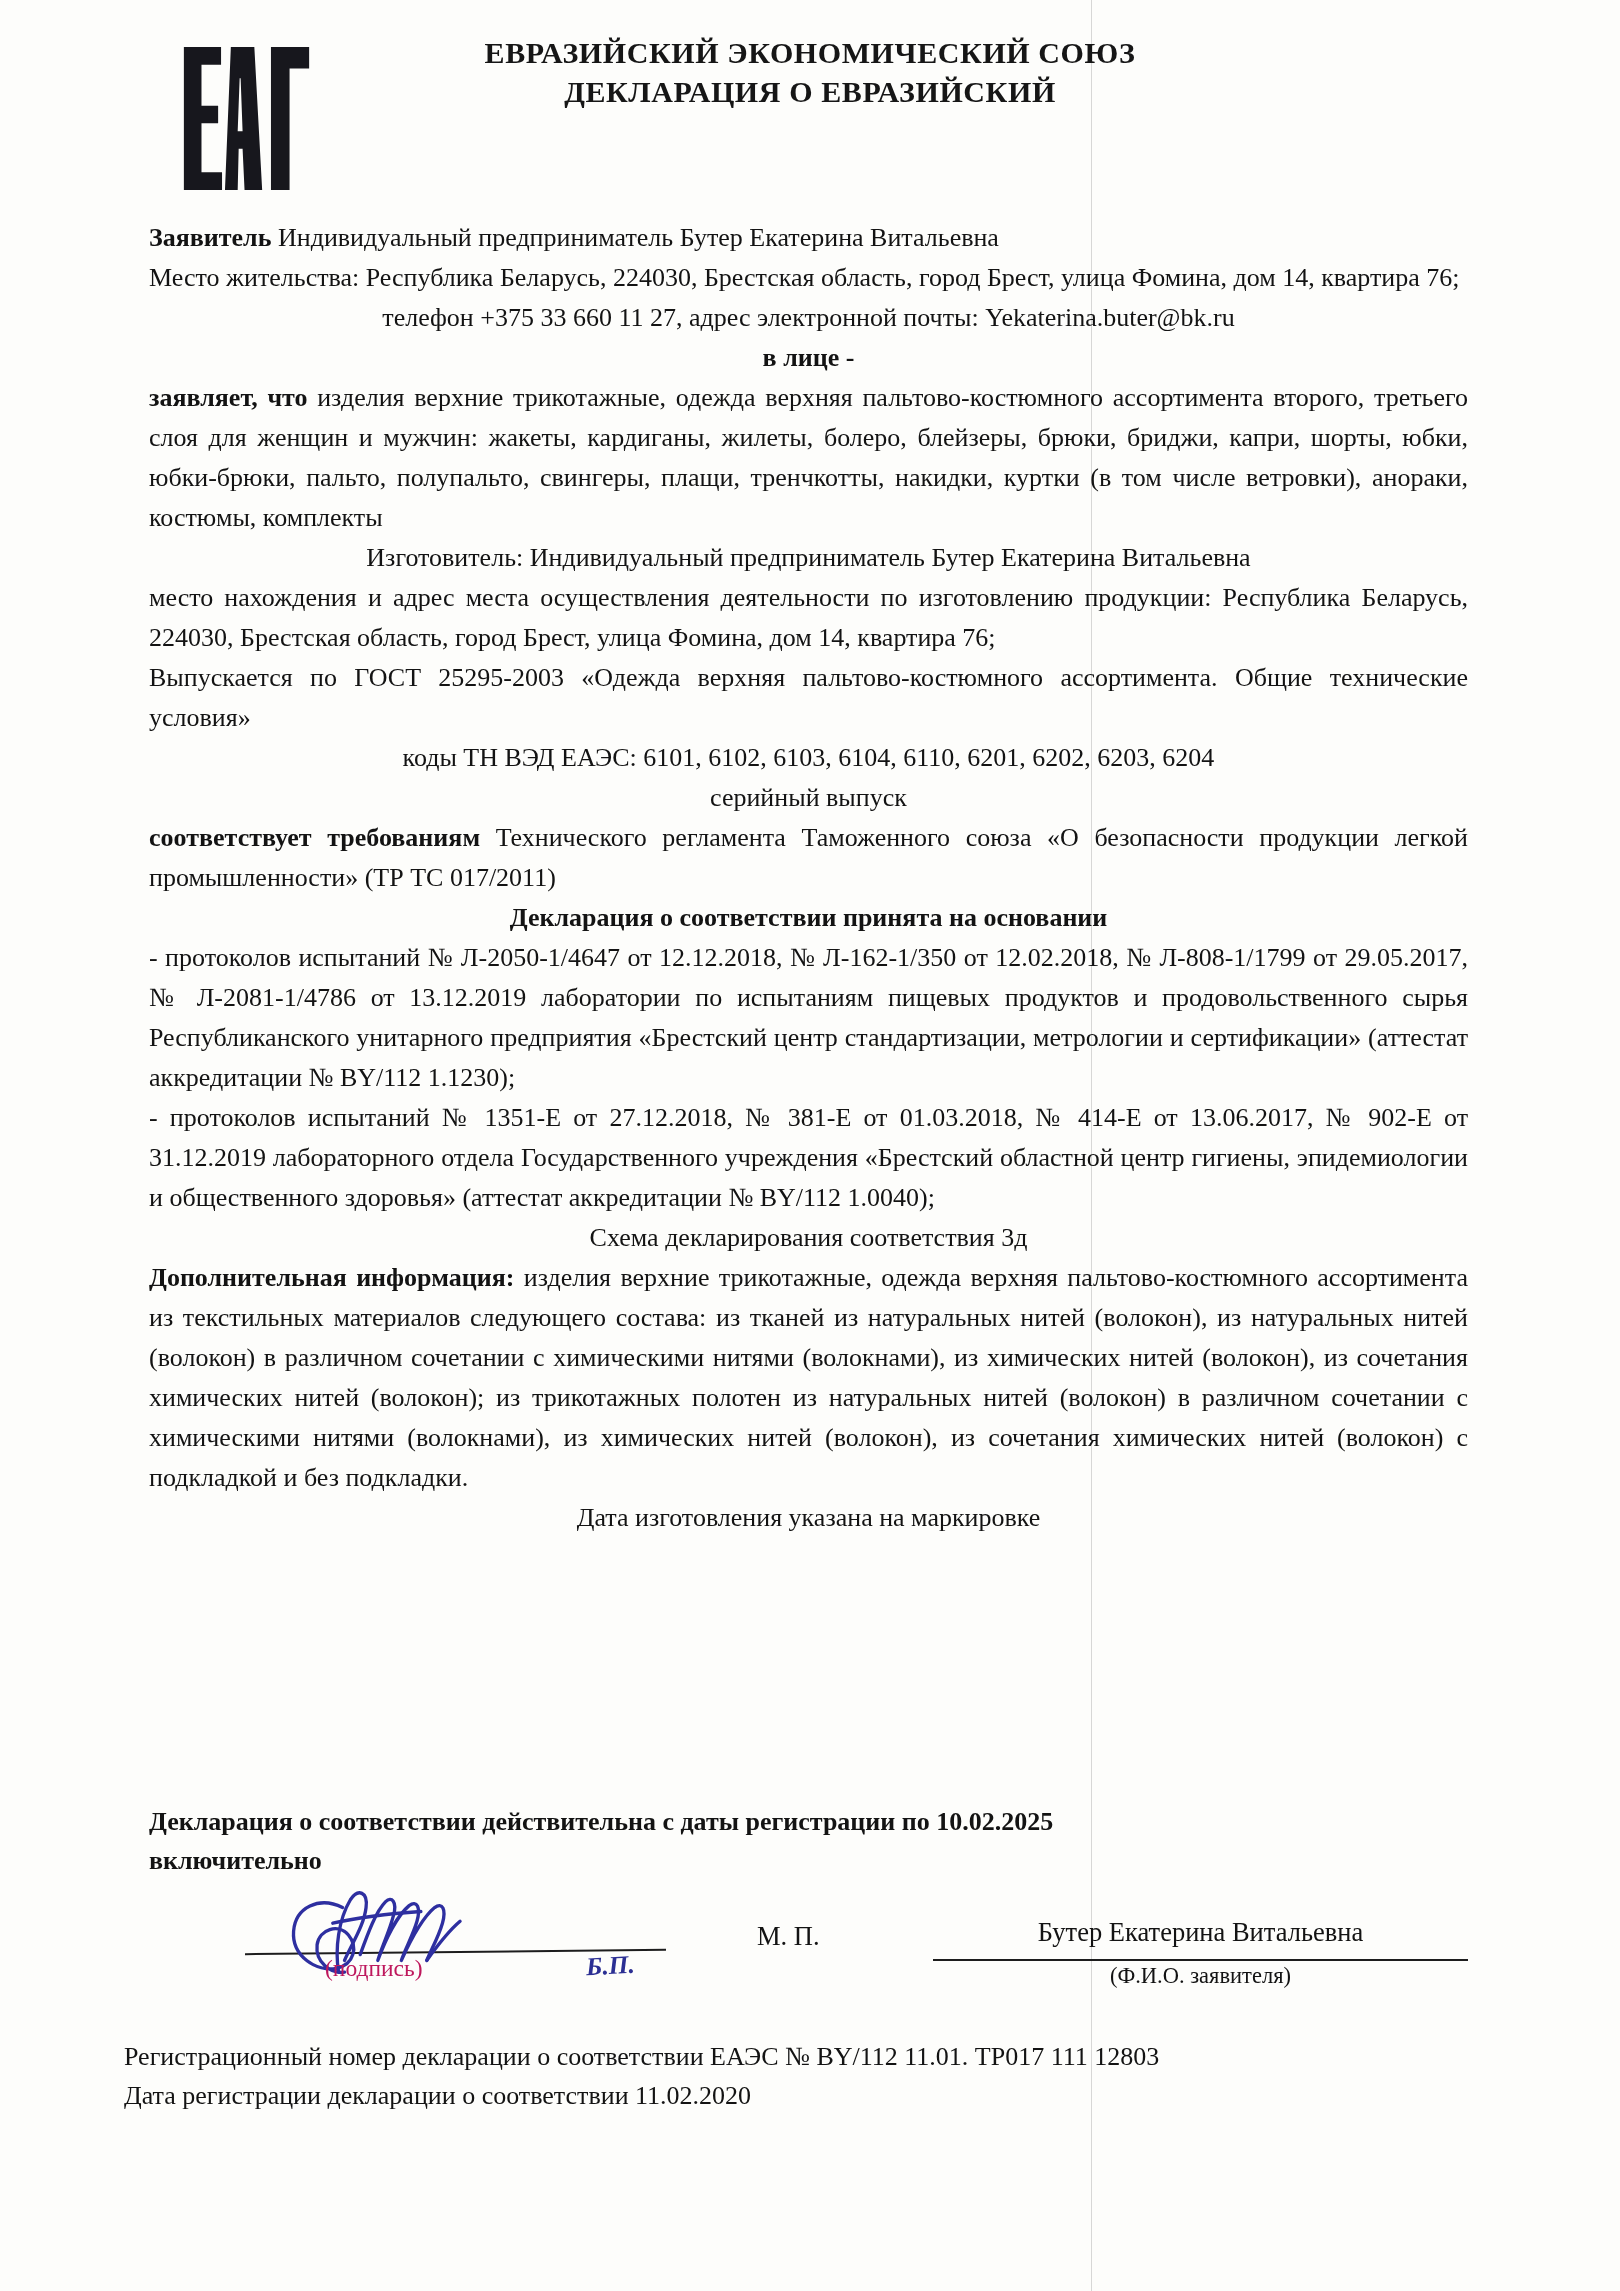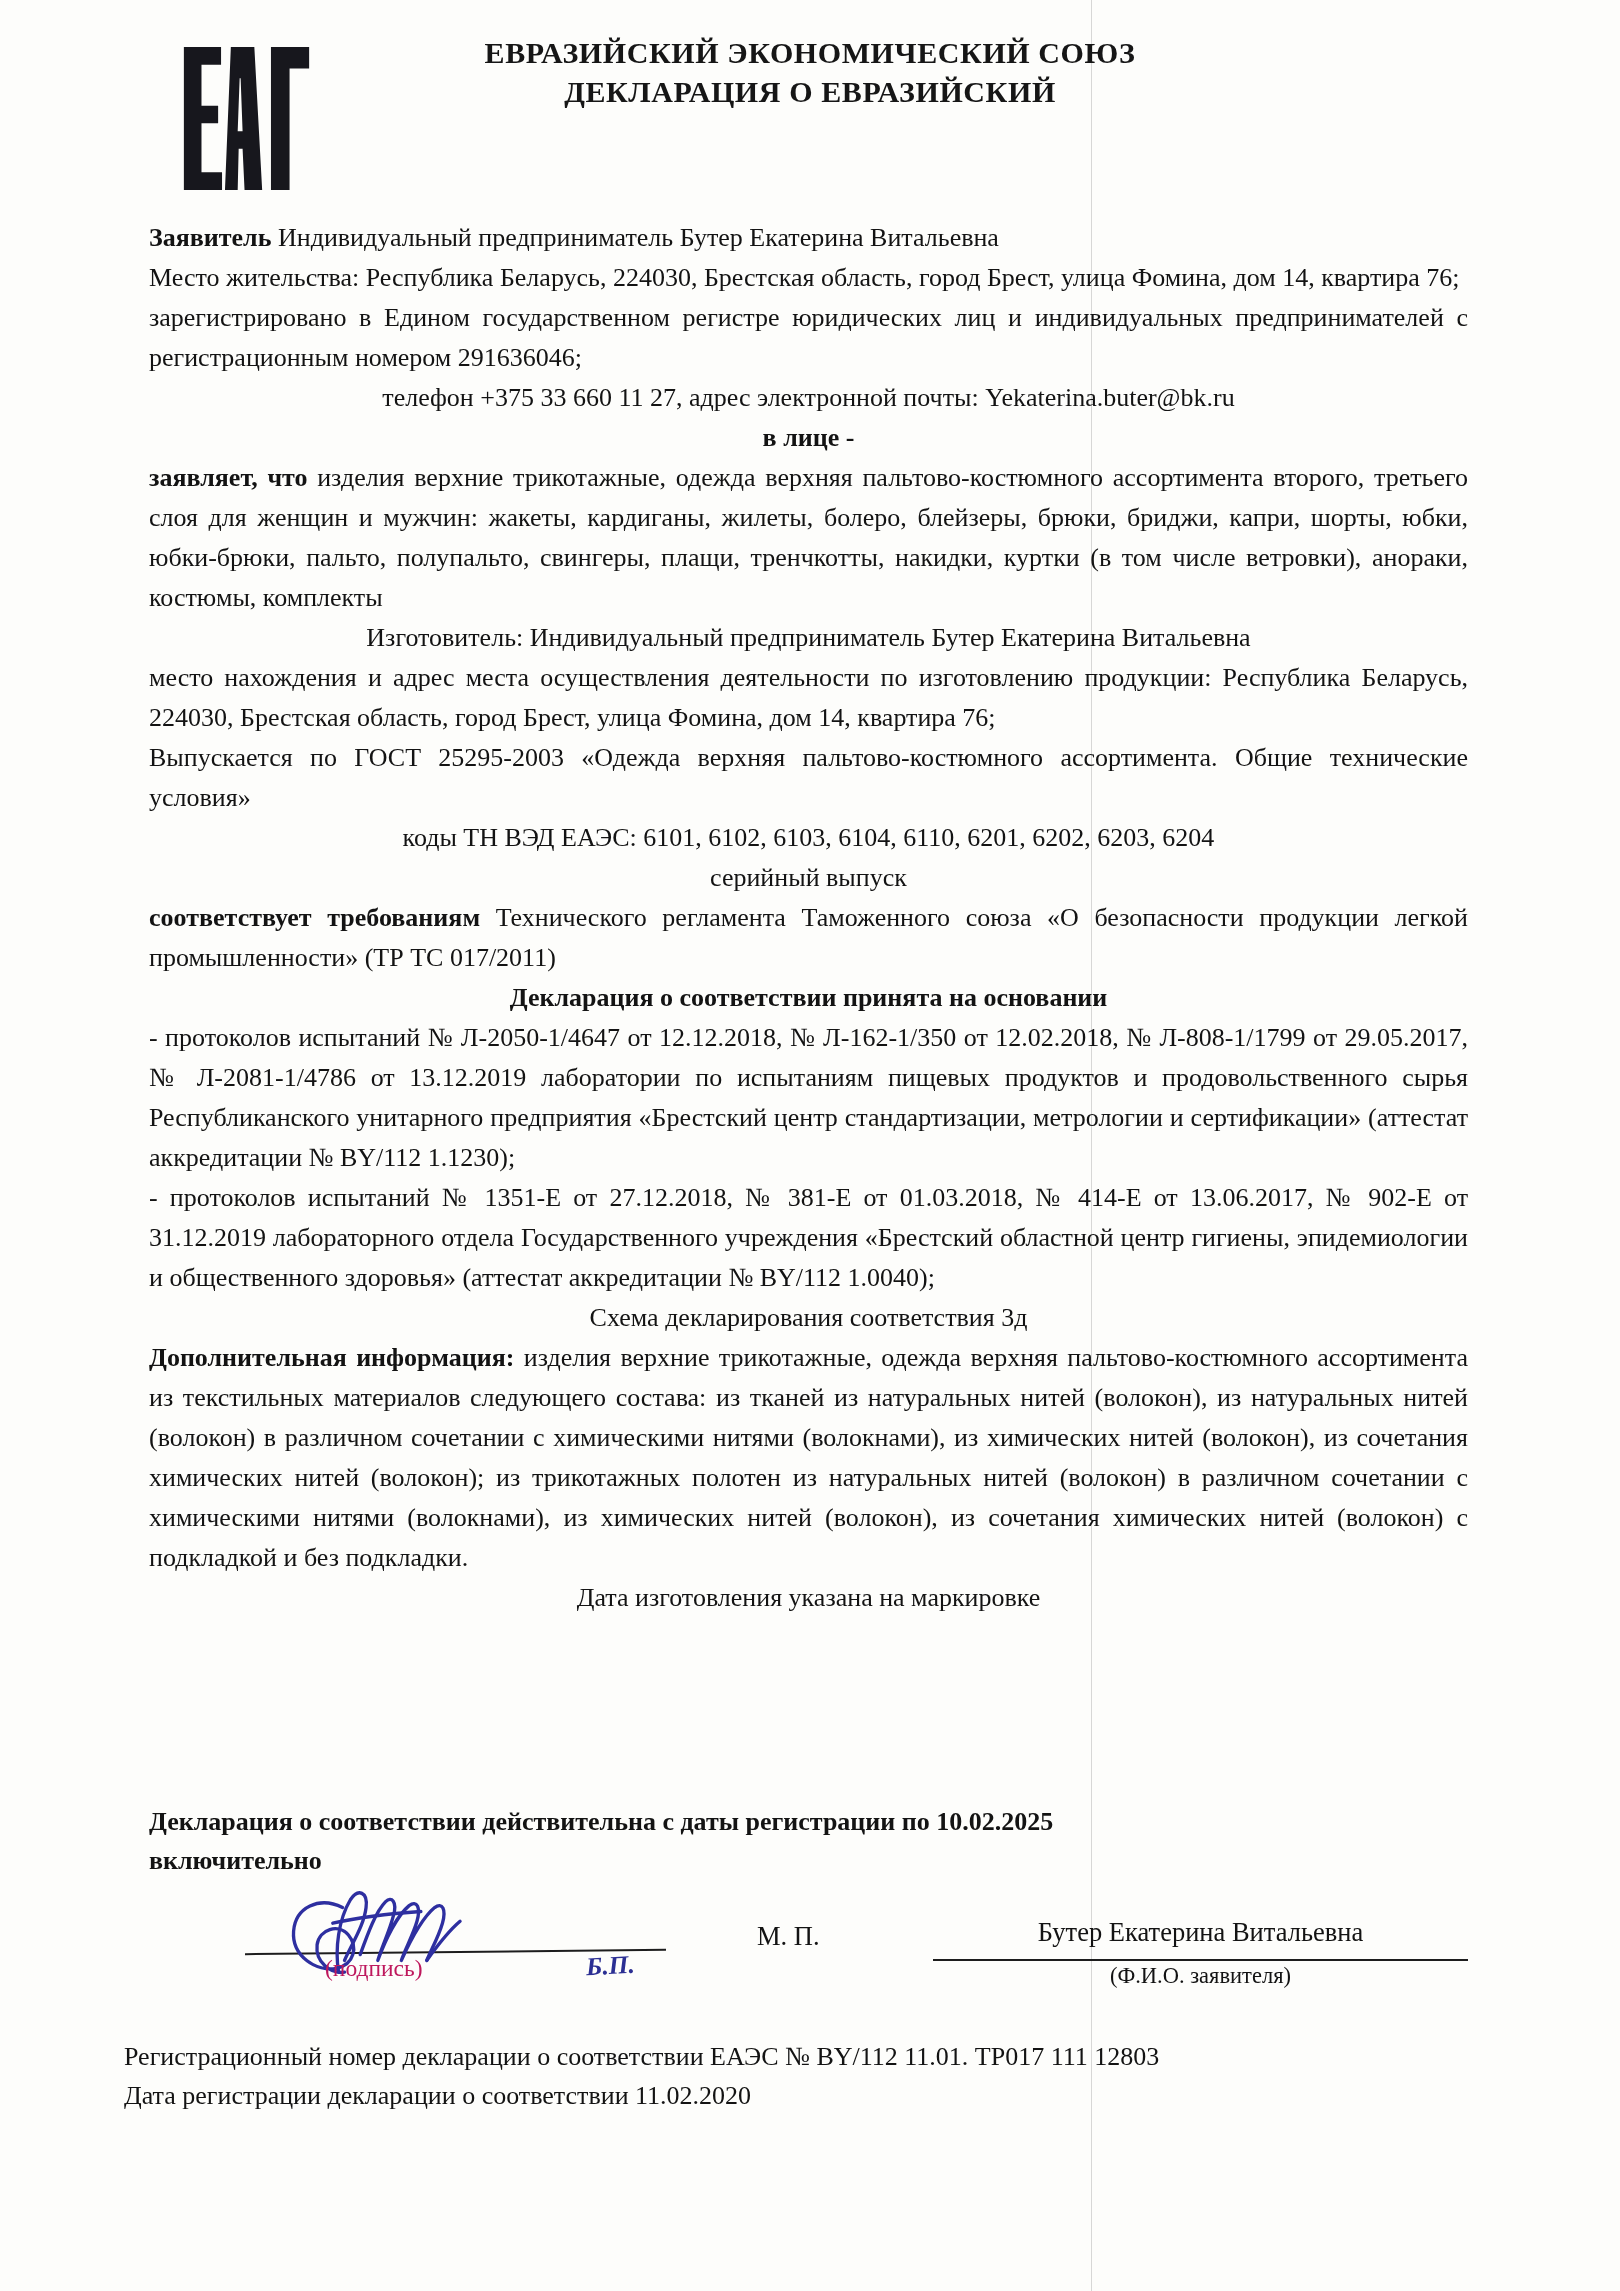--- a/index.html
+++ b/index.html
@@ -210,21 +210,20 @@
       <div class="ttl">ЕВРАЗИЙСКИЙ ЭКОНОМИЧЕСКИЙ СОЮЗ</div>
       <div class="ttl">ДЕКЛАРАЦИЯ О ЕВРАЗИЙСКИЙ</div>
     </div>
 
     <div class="body-block">
 
       <p class="p"><span class="b">Заявитель</span><span> Индивидуальный предприниматель Бутер Екатерина Витальевна</span></p>
 
       <p class="p">Место жительства: Республика Беларусь, 224030, Брестская область, город Брест, улица Фомина, дом 14, квартира 76;</p>
 
-      <p class="p">зарегистрировано в Едином государственном регистре юридических лиц и индивидуальных предпринимателей с регистрационным номером 291636046;</p>
 
       <p class="p nojust">телефон +375 33 660 11 27, адрес электронной почты: Yekaterina.buter@bk.ru</p>
 
       <p class="p nojust b">в лице -</p>
 
       <p class="p"><span class="b">заявляет, что</span><span> изделия верхние трикотажные, одежда верхняя пальтово-костюмного ассортимента второго, третьего слоя для женщин и мужчин: жакеты, кардиганы, жилеты, болеро, блейзеры, брюки, бриджи, капри, шорты, юбки, юбки-брюки, пальто, полупальто, свингеры, плащи, тренчкотты, накидки, куртки (в том числе ветровки), анораки, костюмы, комплекты</span></p>
 
       <p class="p nojust">Изготовитель: Индивидуальный предприниматель Бутер Екатерина Витальевна</p>
 
       <p class="p">место нахождения и адрес места осуществления деятельности по изготовлению продукции: Республика Беларусь, 224030, Брестская область, город Брест, улица Фомина, дом 14, квартира 76;</p>

